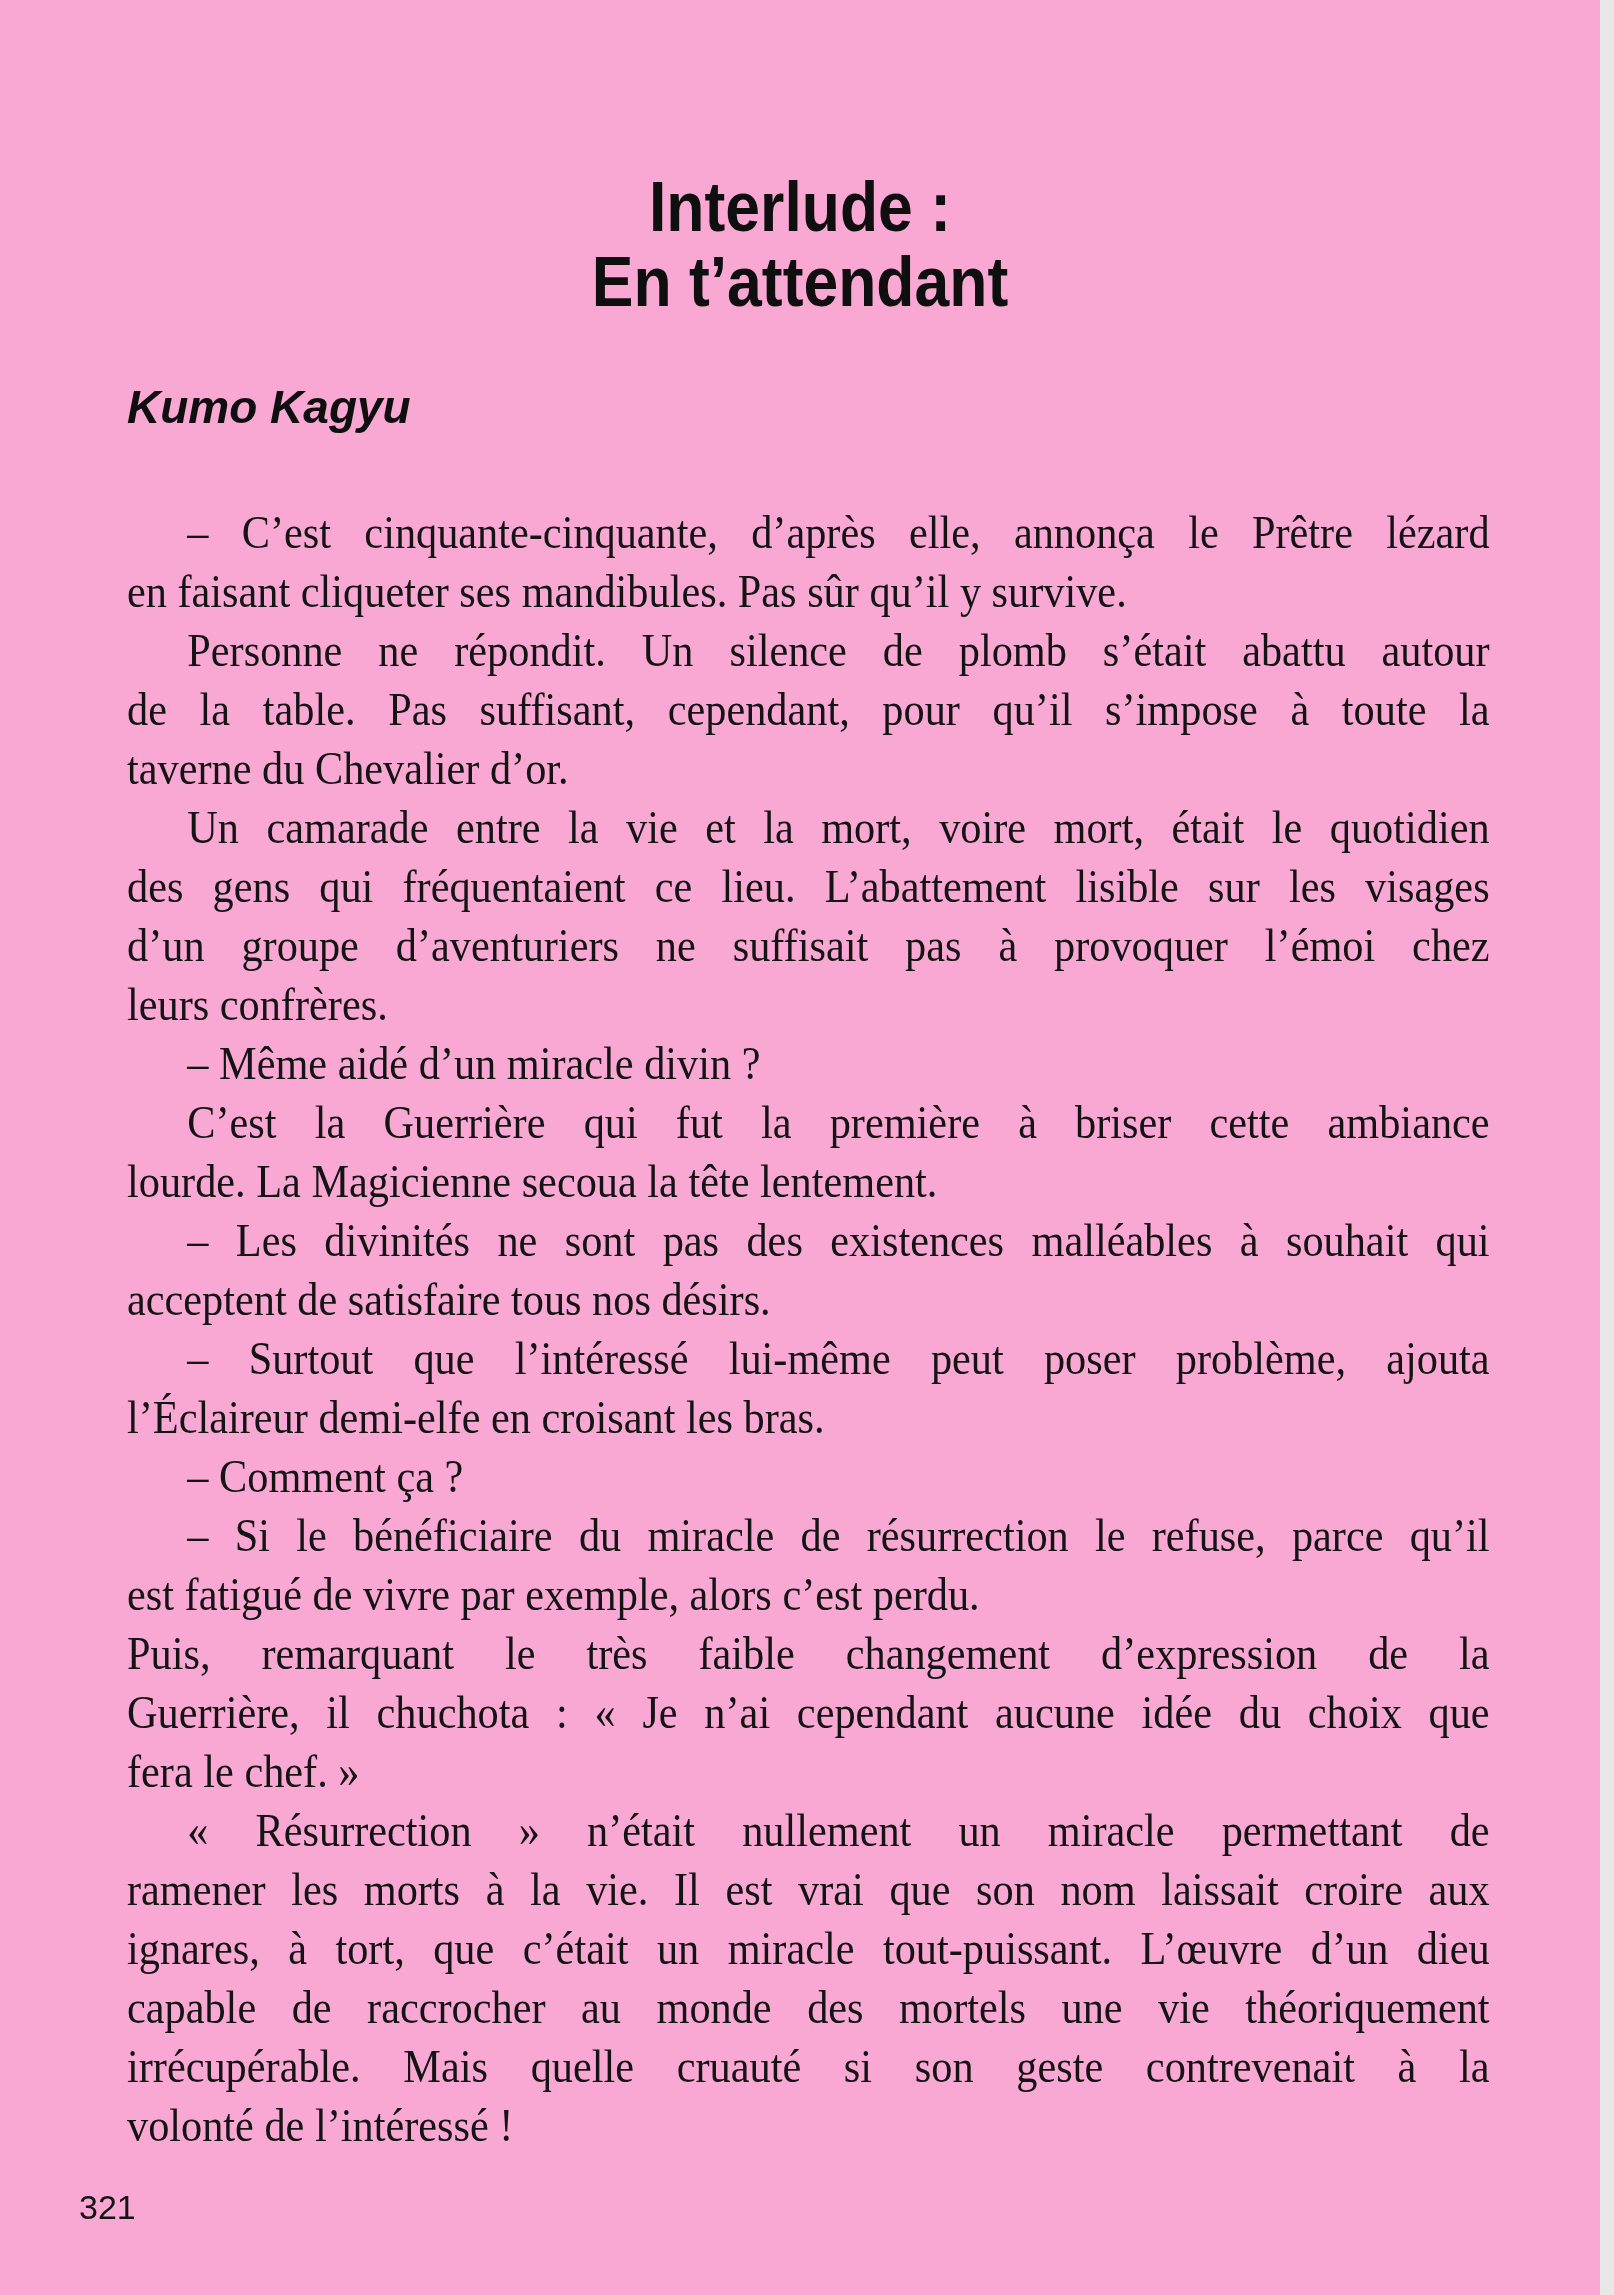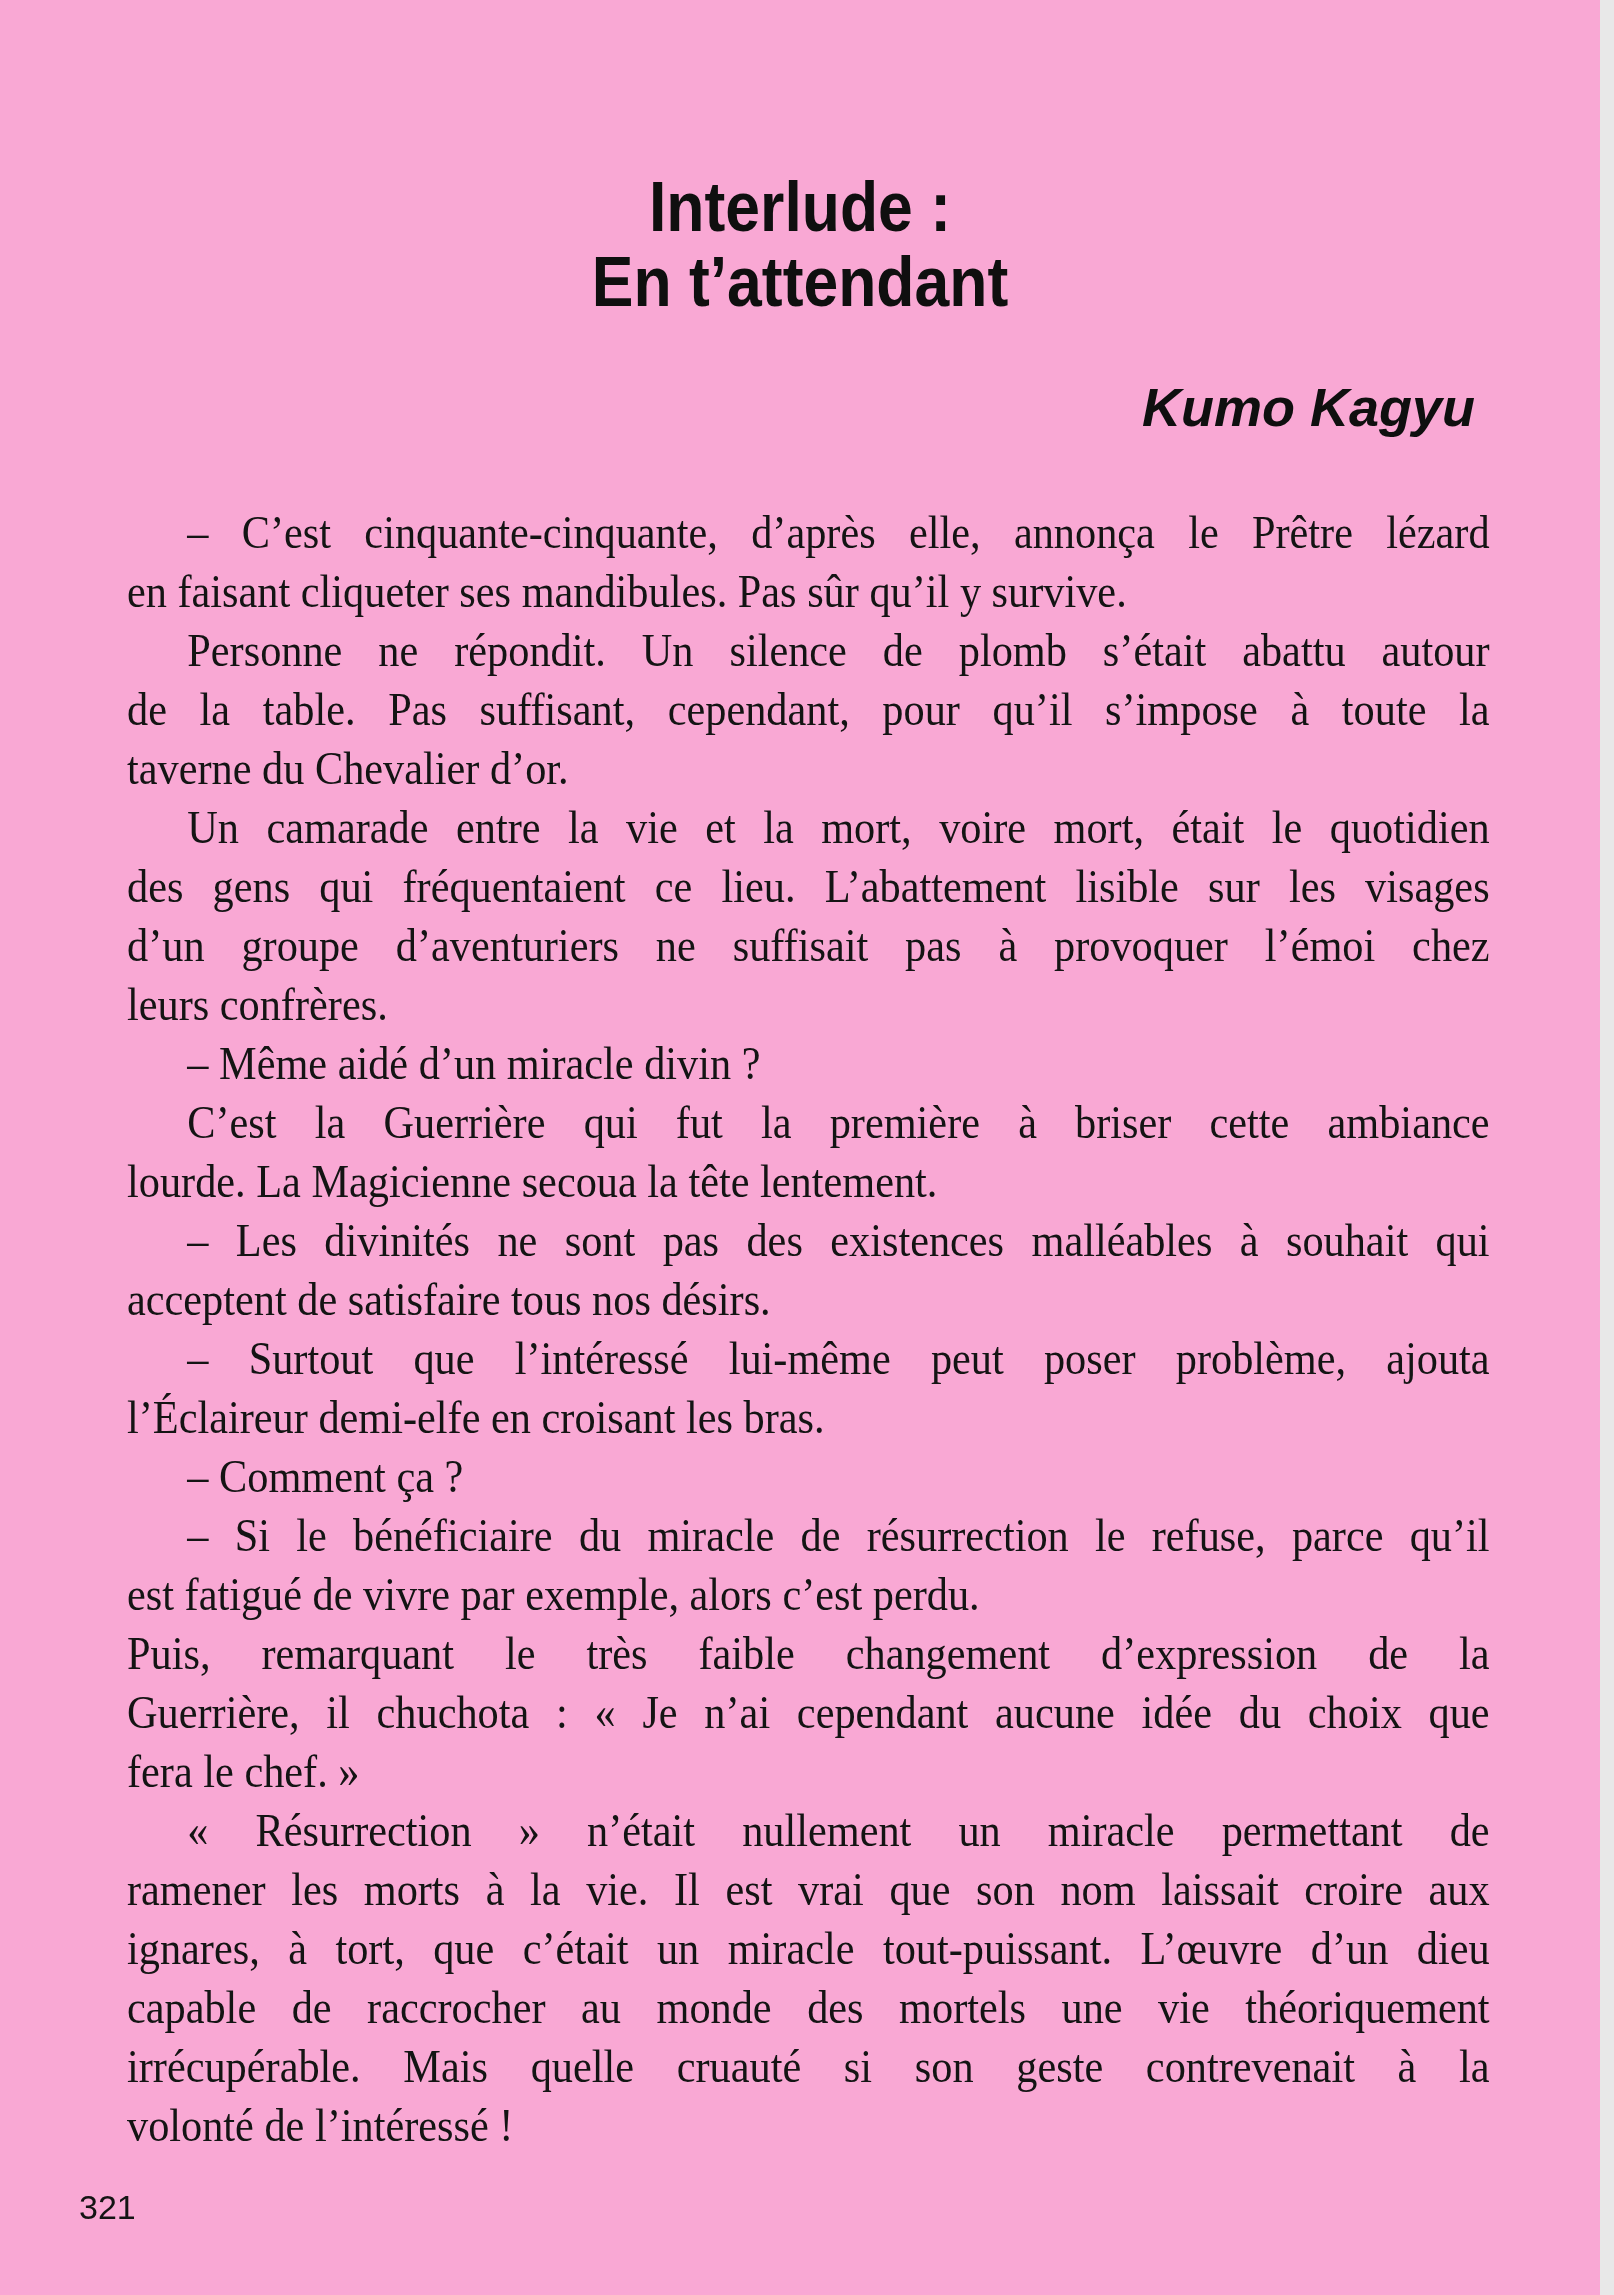--- a/index.html
+++ b/index.html
@@ -29,25 +29,25 @@
     line-height: 75px;
     transform: scaleX(0.88);
     transform-origin: 50% 0;
     color: #0f0f0f;
   }
   .author {
     position: absolute;
     top: 375px;
     left: 127px;
     right: 125px;
-    text-align: right;
+    text-align: left;
     font-family: "Liberation Sans", sans-serif;
     font-weight: bold;
     font-style: italic;
-    font-size: 54px;
+    font-size: 46px;
     line-height: 64px;
     color: #0f0f0f;
   }
   .body-text {
     position: absolute;
     top: 503px;
     left: 127px;
     width: 1514px;
     transform: scaleX(0.9);
     transform-origin: 0 0;

